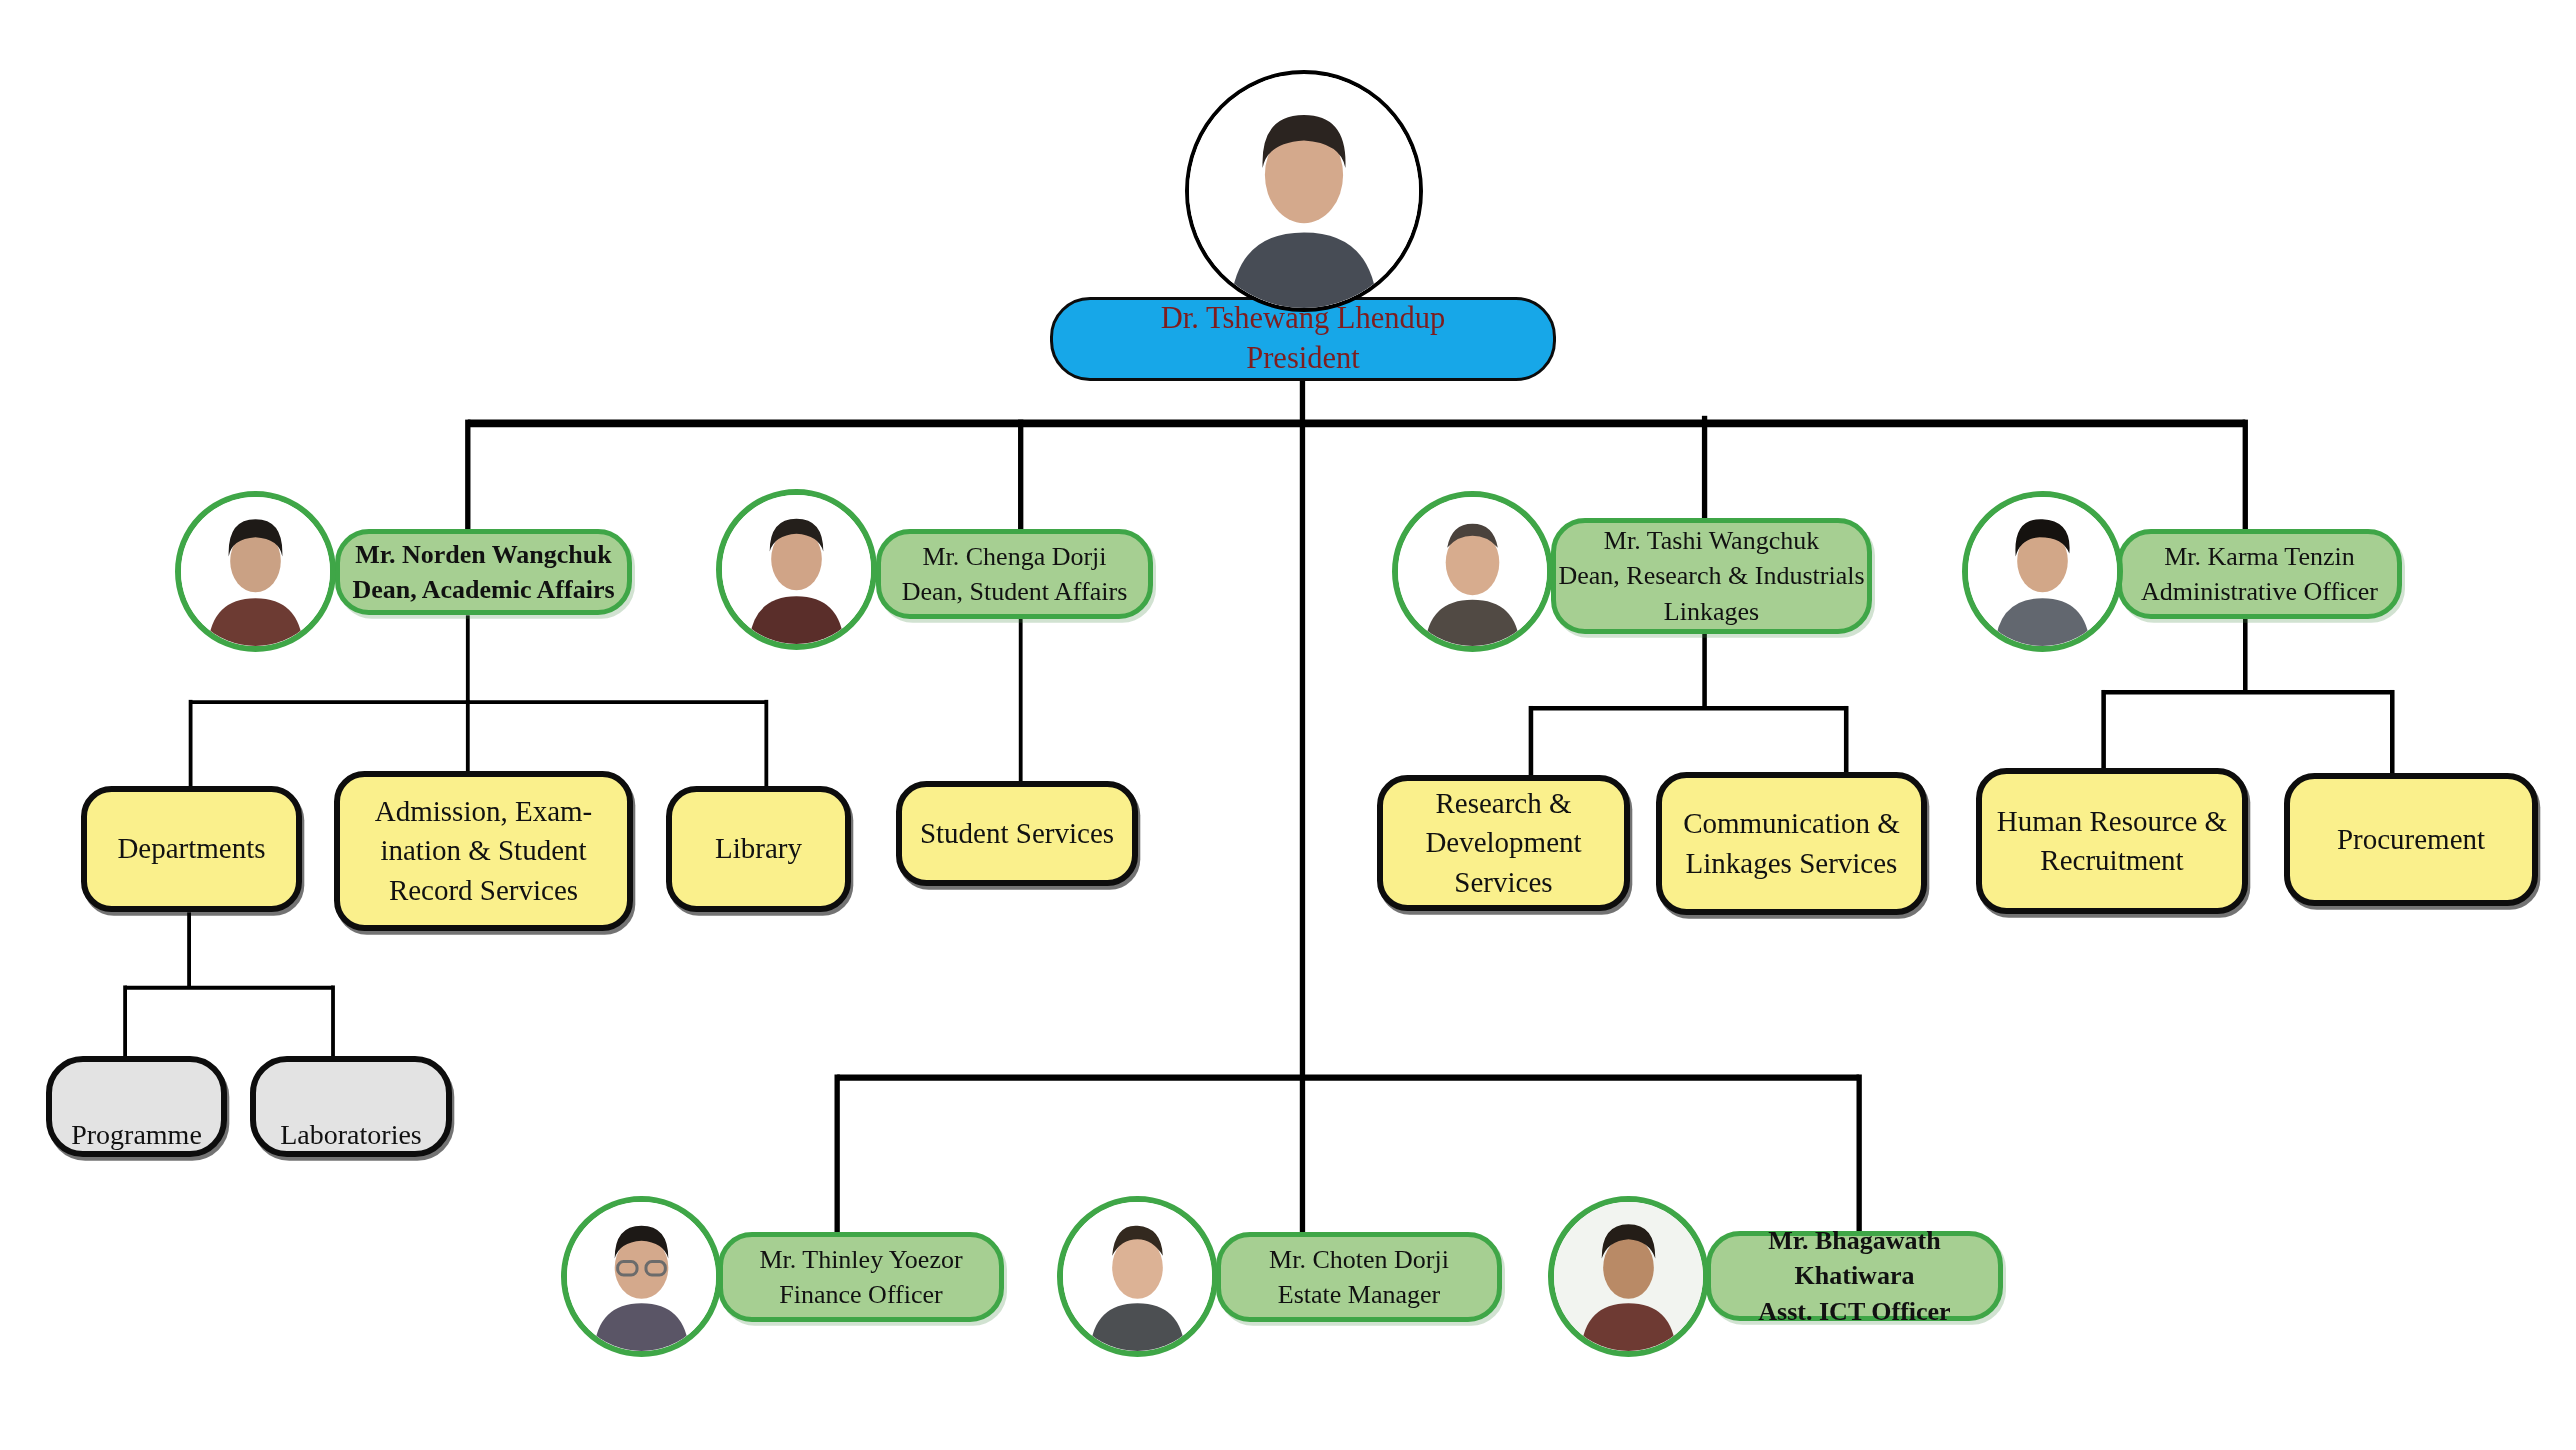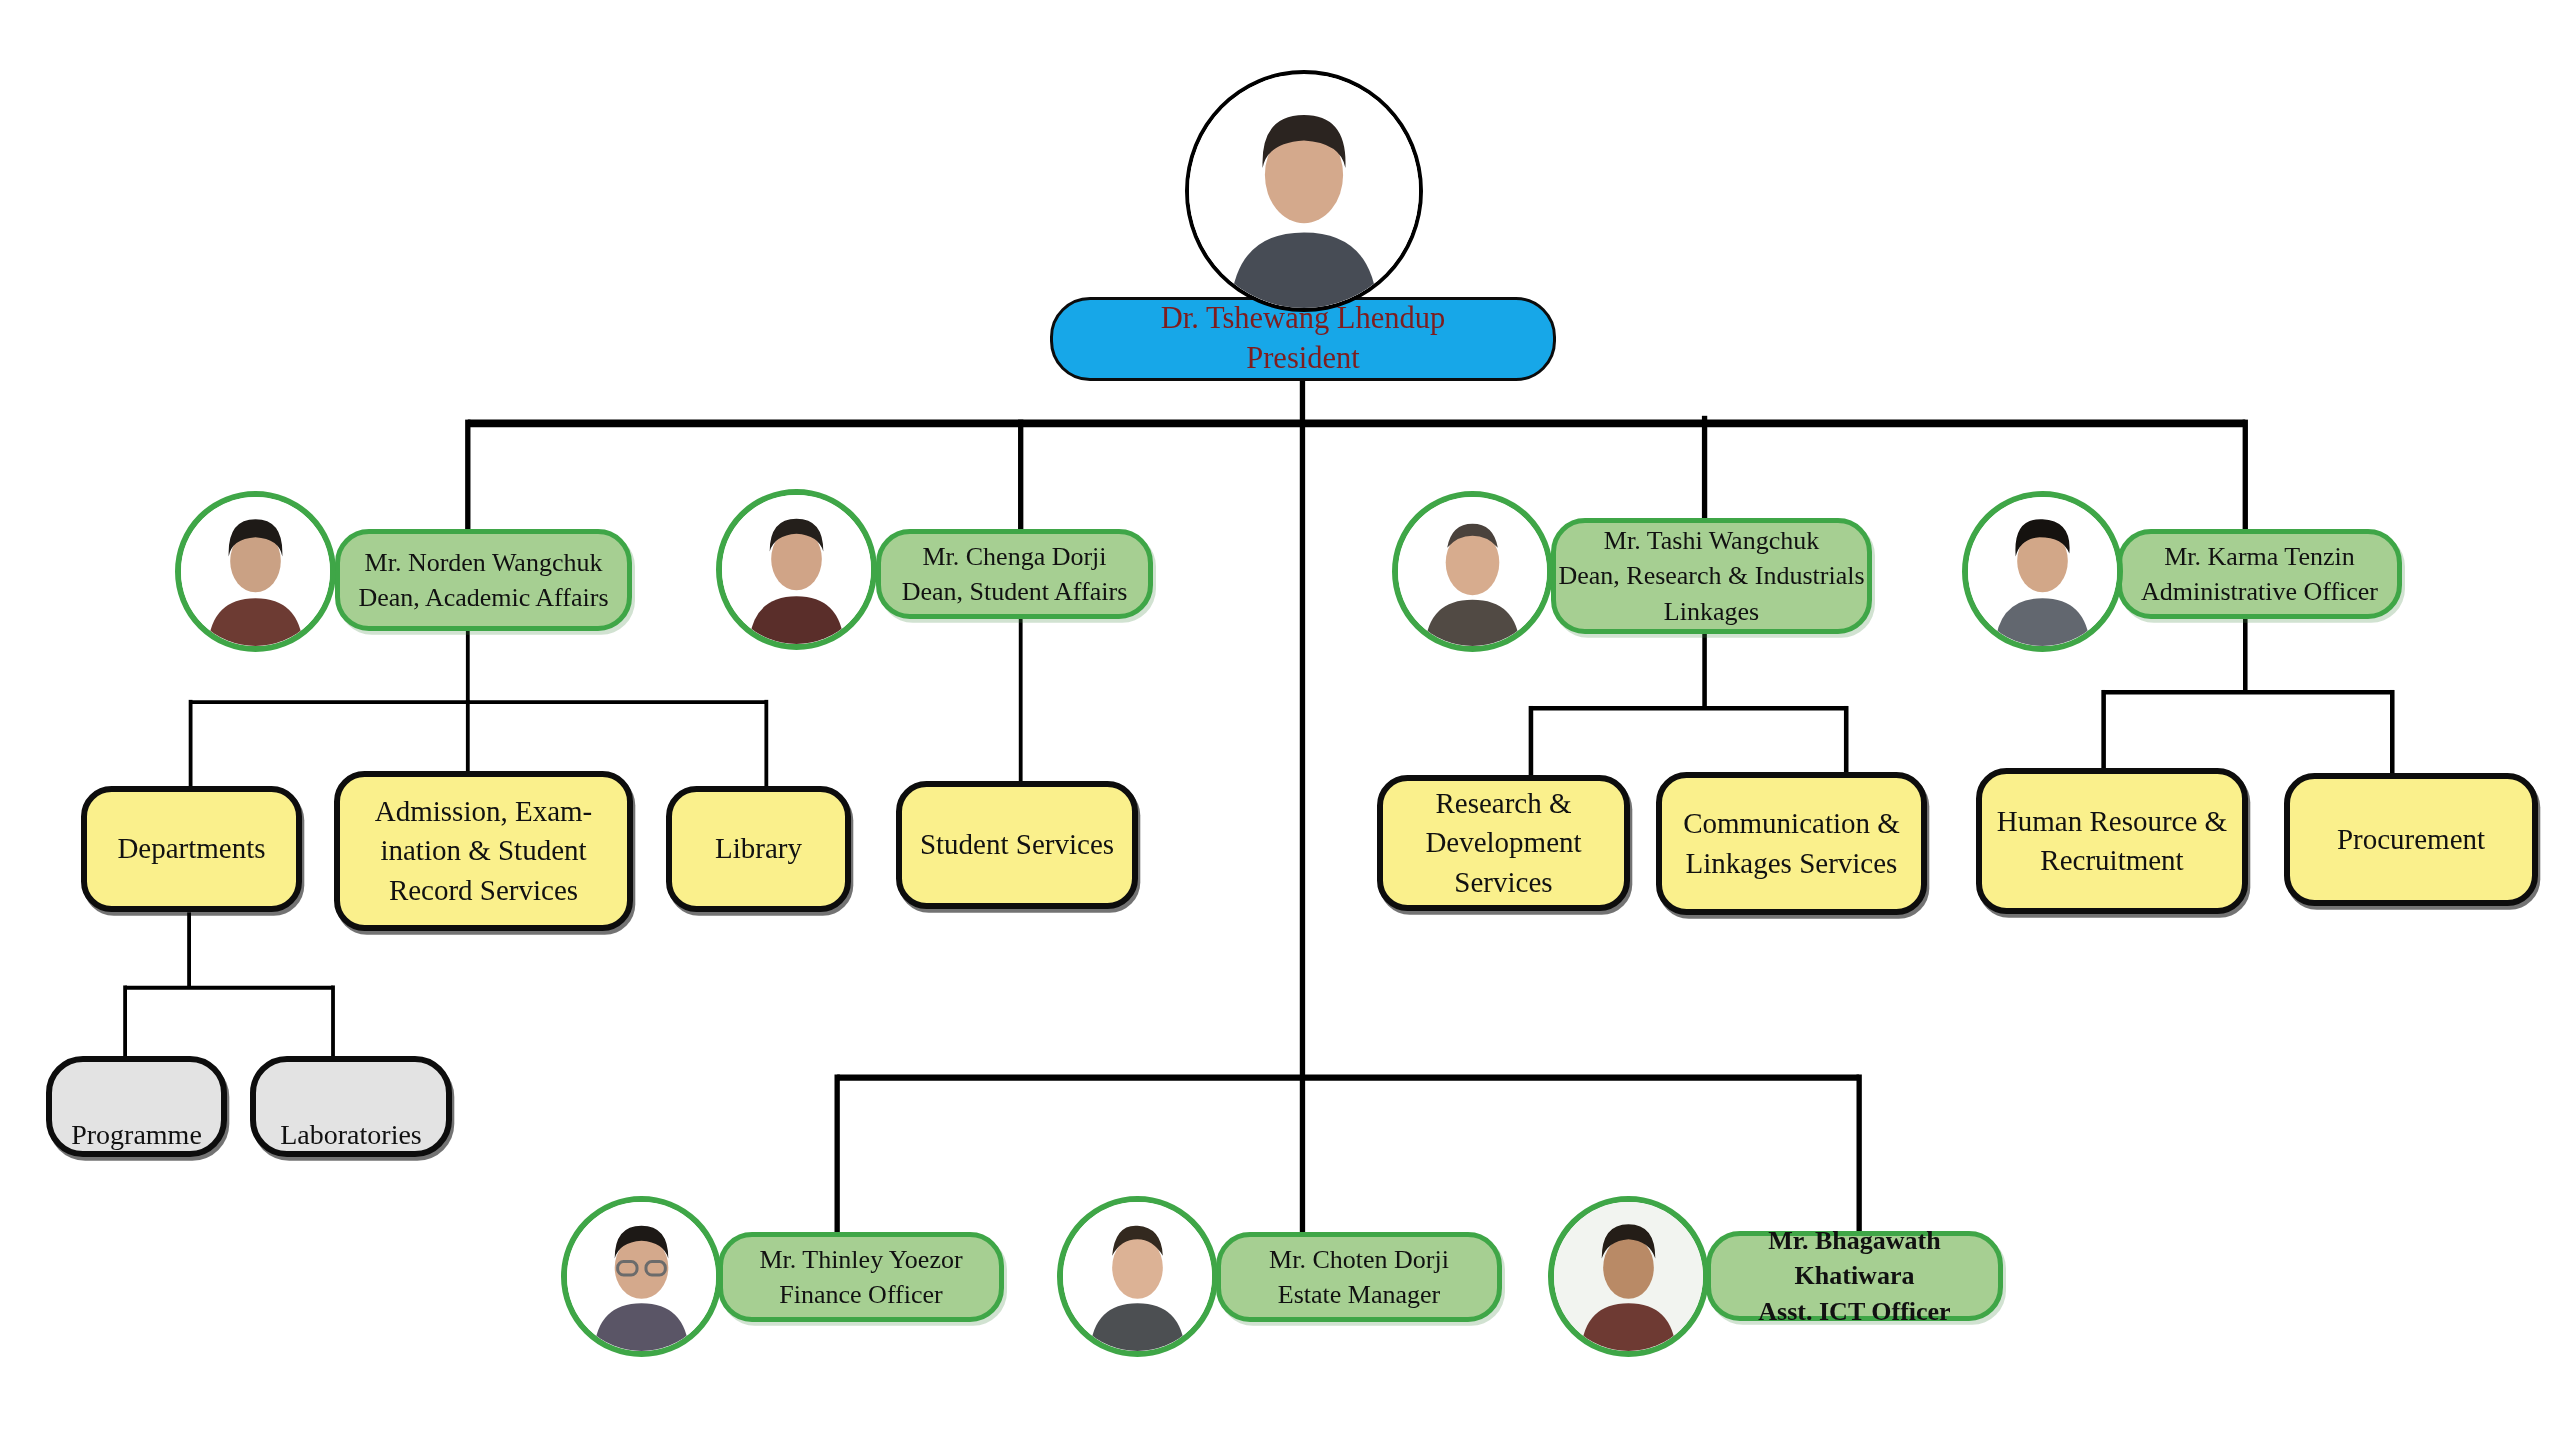--- a/index.html
+++ b/index.html
@@ -123,21 +123,21 @@
   </div>
 
   <div class="avatar" style="left:175px;top:491px;">
     <svg viewBox="0 0 100 100">
       <rect width="100" height="100" fill="#ffffff"></rect>
       <ellipse cx="50" cy="43" rx="17" ry="21" fill="#caa184"></ellipse>
       <path d="M32 40 Q31 15 50 15 Q69 15 68 40 Q66 28 50 27 Q34 28 32 40 Z" fill="#1e1a17"></path>
       <path d="M18 101 Q20 68 50 68 Q80 68 82 101 Z" fill="#6d3b33"></path>
     </svg>
   </div>
-  <div class="node pbox" style="left:335px;top:529px;width:297px;height:102px;">
+  <div class="node pbox" style="left:335px;top:529px;width:297px;height:86px;font-weight:bold;">
     <div class="person-name">Mr. Norden Wangchuk</div>
     <div class="person-title">Dean, Academic Affairs</div>
   </div>
 
   <div class="avatar" style="left:716px;top:489px;">
     <svg viewBox="0 0 100 100">
       <rect width="100" height="100" fill="#ffffff"></rect>
       <ellipse cx="50" cy="43" rx="17" ry="21" fill="#d0a487"></ellipse>
       <path d="M32 38 Q32 16 50 16 Q68 16 68 38 Q65 27 50 26 Q35 27 32 38 Z" fill="#241f1b"></path>
       <path d="M18 101 Q20 68 50 68 Q80 68 82 101 Z" fill="#5a2e2a"></path>
@@ -179,21 +179,21 @@
     <div>Departments</div>
   </div>
   <div class="node unit" style="left:334px;top:771px;width:299px;height:160px;">
     <div>Admission, Exam-
 ination &amp; Student
 Record Services</div>
   </div>
   <div class="node unit" style="left:666px;top:786px;width:185px;height:126px;">
     <div>Library</div>
   </div>
-  <div class="node unit" style="left:896px;top:781px;width:242px;height:128px;">
+  <div class="node unit" style="left:896px;top:781px;width:242px;height:105px;">
     <div>Student Services</div>
   </div>
   <div class="node unit" style="left:1377px;top:775px;width:253px;height:136px;">
     <div>Research &amp;
 Development
 Services</div>
   </div>
   <div class="node unit" style="left:1656px;top:772px;width:271px;height:143px;">
     <div>Communication &amp;
 Linkages Services</div>

